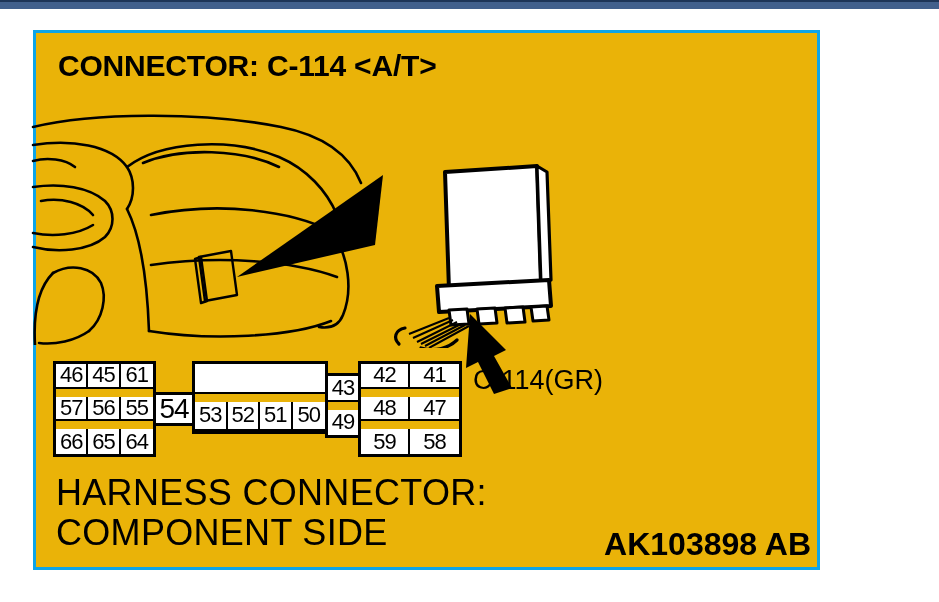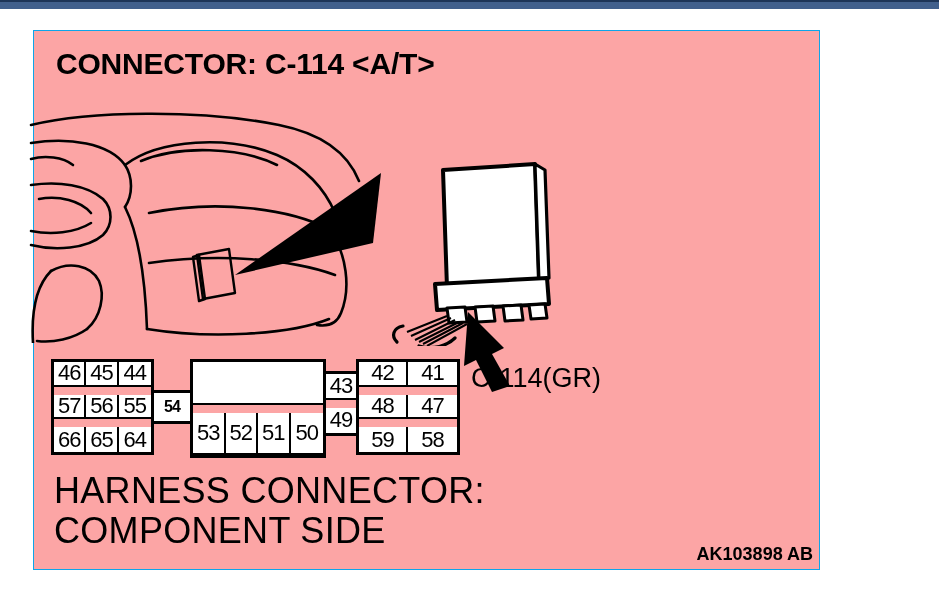--- a/index.html
+++ b/index.html
@@ -21,22 +21,22 @@
     height: 7px;
     background: #41608c;
     border-top: 2px solid #1d3557;
   }
   #figure-frame {
     position: absolute;
     left: 33px;
     top: 30px;
     width: 787px;
     height: 540px;
-    border: 1px solid #0ea5e9;
-    background: #fca5a5;
+    border: 3px solid #0ea5e9;
+    background: #eab308;
     box-sizing: border-box;
   }
   #figure-title {
     position: absolute;
     left: 22px;
     top: 16px;
     font-size: 30px;
     font-weight: bold;
     letter-spacing: -0.2px;
     color: #000000;
@@ -103,24 +103,24 @@
   .cell.last-col { border-right: none; }
   .grow.last-row .cell { border-bottom: none; }
   .cell.blank { color: transparent; }
 
   
   #blk-left { left: 0px; top: 0px; width: 103px; height: 96px; }
   #blk-left .cell { width: 33.3333%; }
 
   
   #blk-54 { left: 100px; top: 31px; width: 42px; height: 34px; }
-  #blk-54 .cell { width: 100%; font-size: 16px; font-weight: bold; }
-
-  
-  #blk-center { left: 139px; top: 0px; width: 136px; height: 99px; }
+  #blk-54 .cell { width: 100%; font-size: 28px; }
+
+  
+  #blk-center { left: 139px; top: 0px; width: 136px; height: 73px; }
   #blk-center .cell { width: 25%; }
   #blk-center .toprow .cell { width: 100%; }
 
   
   #blk-4349 { left: 272px; top: 12px; width: 36px; height: 65px; }
   #blk-4349 .cell { width: 100%; }
 
   
   #blk-right { left: 305px; top: 0px; width: 104px; height: 96px; }
   #blk-right .cell { width: 50%; }
@@ -132,21 +132,21 @@
     font-size: 36px;
     line-height: 1.12;
     color: #000000;
     white-space: pre;
     letter-spacing: 0.3px;
   }
   #artwork-code {
     position: absolute;
     right: 6px;
     bottom: 4px;
-    font-size: 18px;
+    font-size: 32px;
     font-weight: bold;
     color: #000000;
     letter-spacing: 0px;
     white-space: nowrap;
   }
 </style>
 </head>
 <body>
 
 <div id="top-bar"></div>
@@ -221,21 +221,21 @@
   </svg>
 
   <div id="callout-label">C-114(GR)</div>
 
   <div id="pin-grid">
 
     <div class="blk" id="blk-left">
       <div class="grow">
         <div class="cell">46</div>
         <div class="cell">45</div>
-        <div class="cell last-col">44</div>
+        <div class="cell last-col">61</div>
       </div>
       <div class="grow">
         <div class="cell">57</div>
         <div class="cell">56</div>
         <div class="cell last-col">55</div>
       </div>
       <div class="grow last-row">
         <div class="cell">66</div>
         <div class="cell">65</div>
         <div class="cell last-col">64</div>

